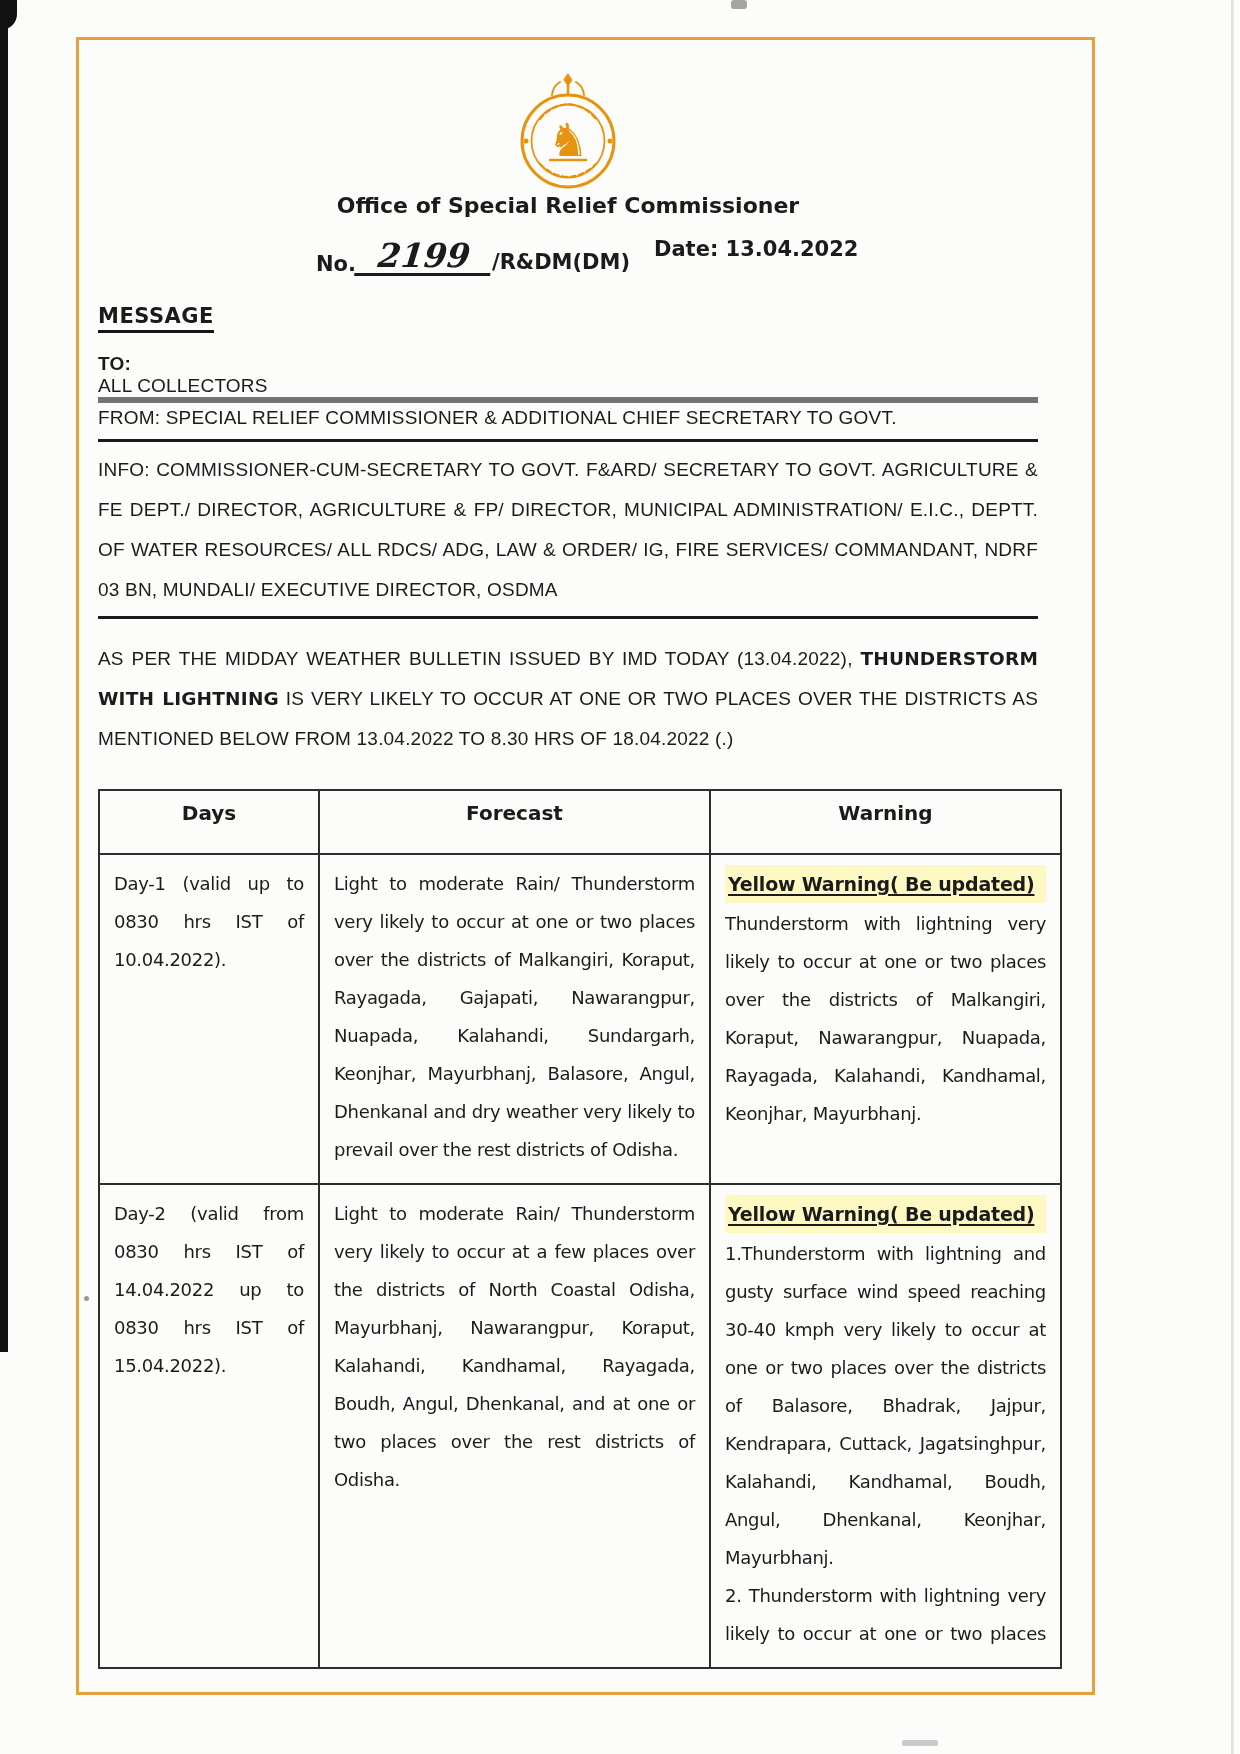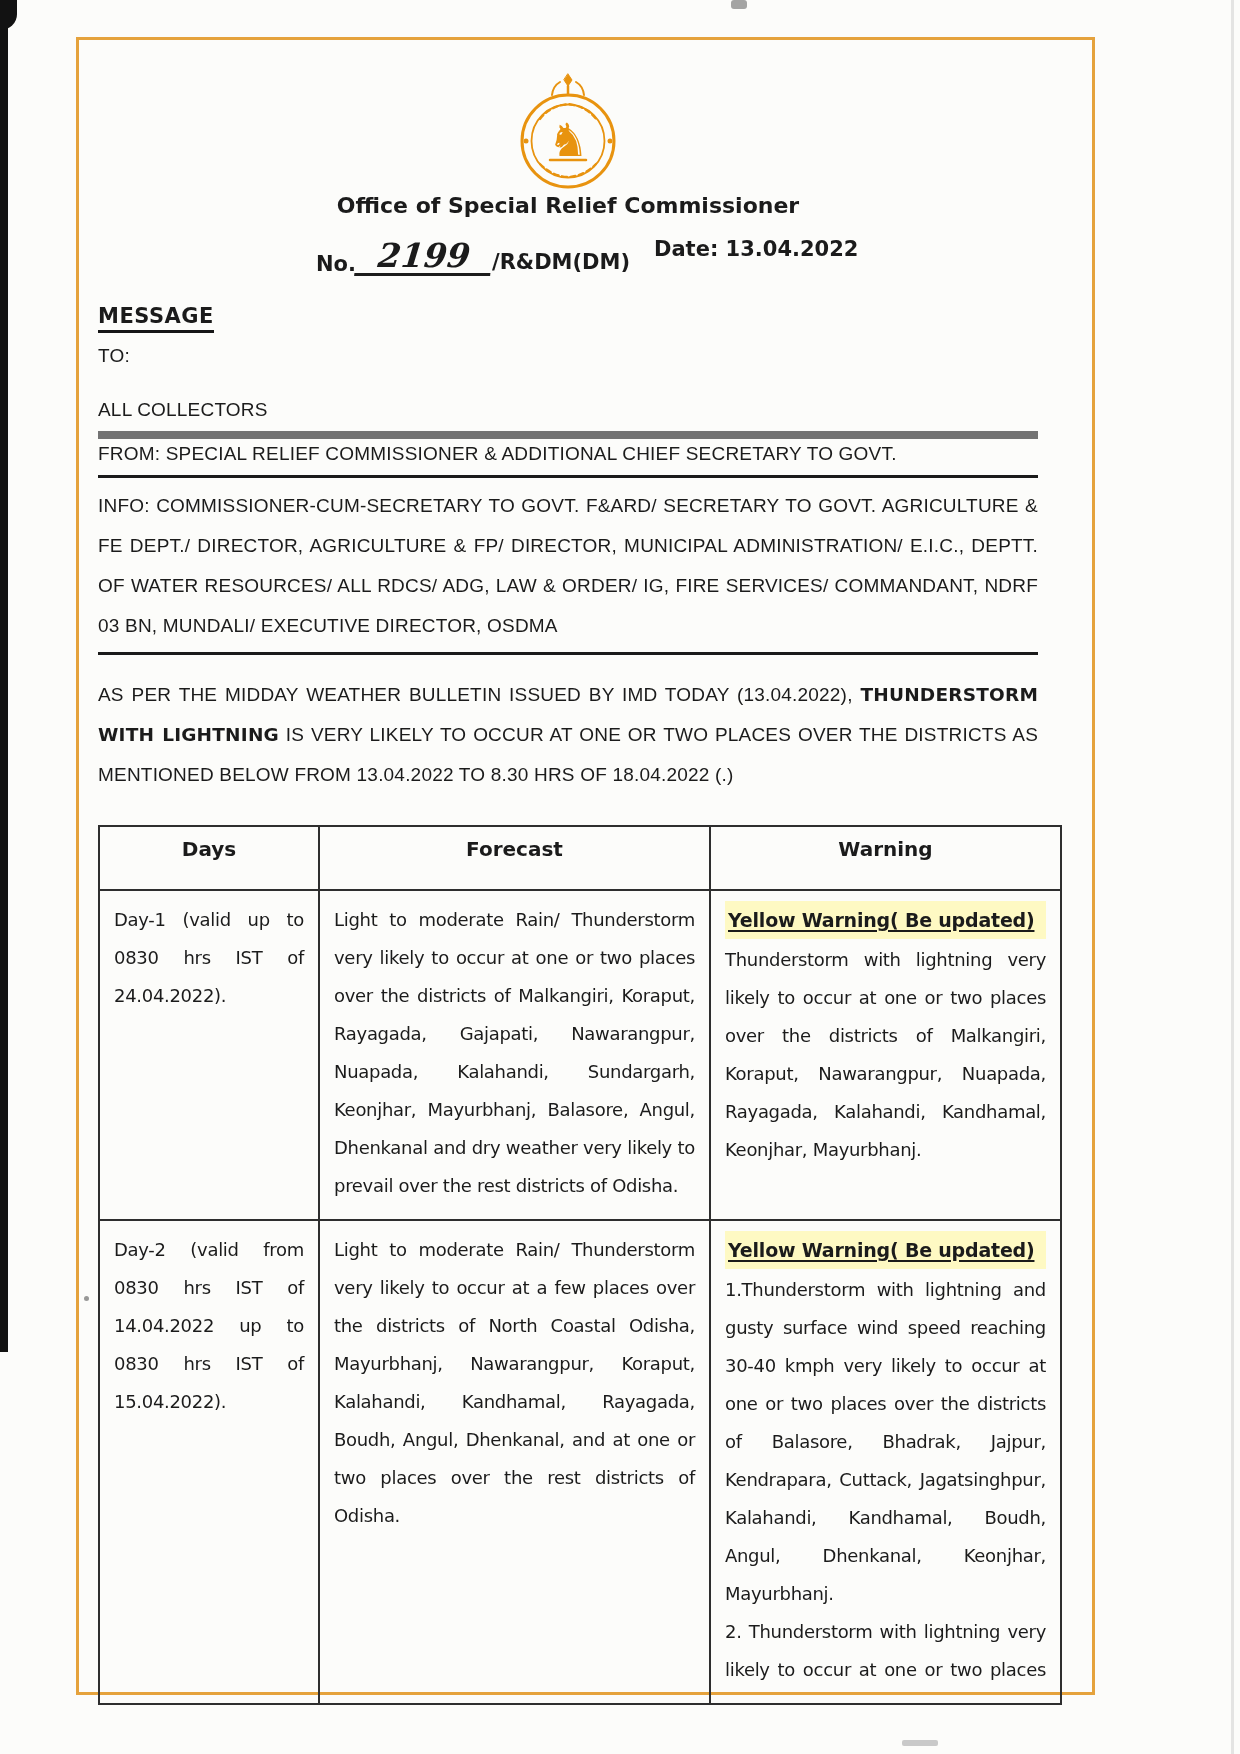--- a/index.html
+++ b/index.html
@@ -38,22 +38,22 @@
   .no-suffix { padding-bottom:2px; }
   .date { position:absolute; left:556px; bottom:19px; }
 
   .message-title { margin-top:24px; }
   .message-title span {
     display:inline-block; font-family:"DejaVu Sans", sans-serif; font-weight:bold; font-size:21px;
     border-bottom:3px solid #161616; padding-bottom:2px; letter-spacing:.5px;
   }
 
   .line { font-size:19px; letter-spacing:.2px; }
-  .to-line { margin-top:12px; }
-  .collectors-line { margin-top:32px; padding-bottom:10px; border-bottom:8px solid #737373; }
+  .to-line { margin-top:20px;font-weight:bold; }
+  .collectors-line { margin-top:0; border-bottom:6px solid #737373; }
   .from-line { margin-top:4px; padding-bottom:10px; border-bottom:3px solid #1a1a1a; }
   .info-line { margin-top:8px; line-height:40px; text-align:justify; padding-bottom:6px; border-bottom:3px solid #1a1a1a; }
   .body-para { margin-top:20px; font-size:19px; line-height:40px; text-align:justify; letter-spacing:.2px; }
   .body-para b { font-family:"DejaVu Sans", sans-serif; font-size:18.5px; }
 
   table.doc-table { margin-top:30px; border-collapse:collapse; width:962px; table-layout:fixed; }
   .doc-table th, .doc-table td { border:2.5px solid #2e2e2e; }
   .doc-table th {
     font-family:"DejaVu Sans", sans-serif; font-size:20px; font-weight:bold;
     padding:10px 6px 28px; text-align:center; vertical-align:top;
@@ -134,21 +134,21 @@
         </colgroup>
       <thead>
         <tr>
           <th>Days</th>
           <th>Forecast</th>
           <th>Warning</th>
         </tr>
       </thead>
       <tbody>
         <tr>
-          <td>Day-1 (valid up to 0830 hrs IST of 24.04.2022).</td>
+          <td>Day-1 (valid up to 0830 hrs IST of 10.04.2022).</td>
           <td>Light to moderate Rain/ Thunderstorm very likely to occur at one or two places over the districts of Malkangiri, Koraput, Rayagada, Gajapati, Nawarangpur, Nuapada, Kalahandi, Sundargarh, Keonjhar, Mayurbhanj, Balasore, Angul, Dhenkanal and dry weather very likely to prevail over the rest districts of Odisha.</td>
           <td>
             <span class="warn-head">Yellow Warning( Be updated)</span>
             <p class="cell-p">Thunderstorm with lightning very likely to occur at one or two places over the districts of Malkangiri, Koraput, Nawarangpur, Nuapada, Rayagada, Kalahandi, Kandhamal, Keonjhar, Mayurbhanj.</p>
           </td>
         </tr>
         <tr>
           <td>Day-2 (valid from 0830 hrs IST of 14.04.2022 up to 0830 hrs IST of 15.04.2022).</td>
           <td>Light to moderate Rain/ Thunderstorm very likely to occur at a few places over the districts of North Coastal Odisha, Mayurbhanj, Nawarangpur, Koraput, Kalahandi, Kandhamal, Rayagada, Boudh, Angul, Dhenkanal, and at one or two places over the rest districts of Odisha.</td>
           <td>

